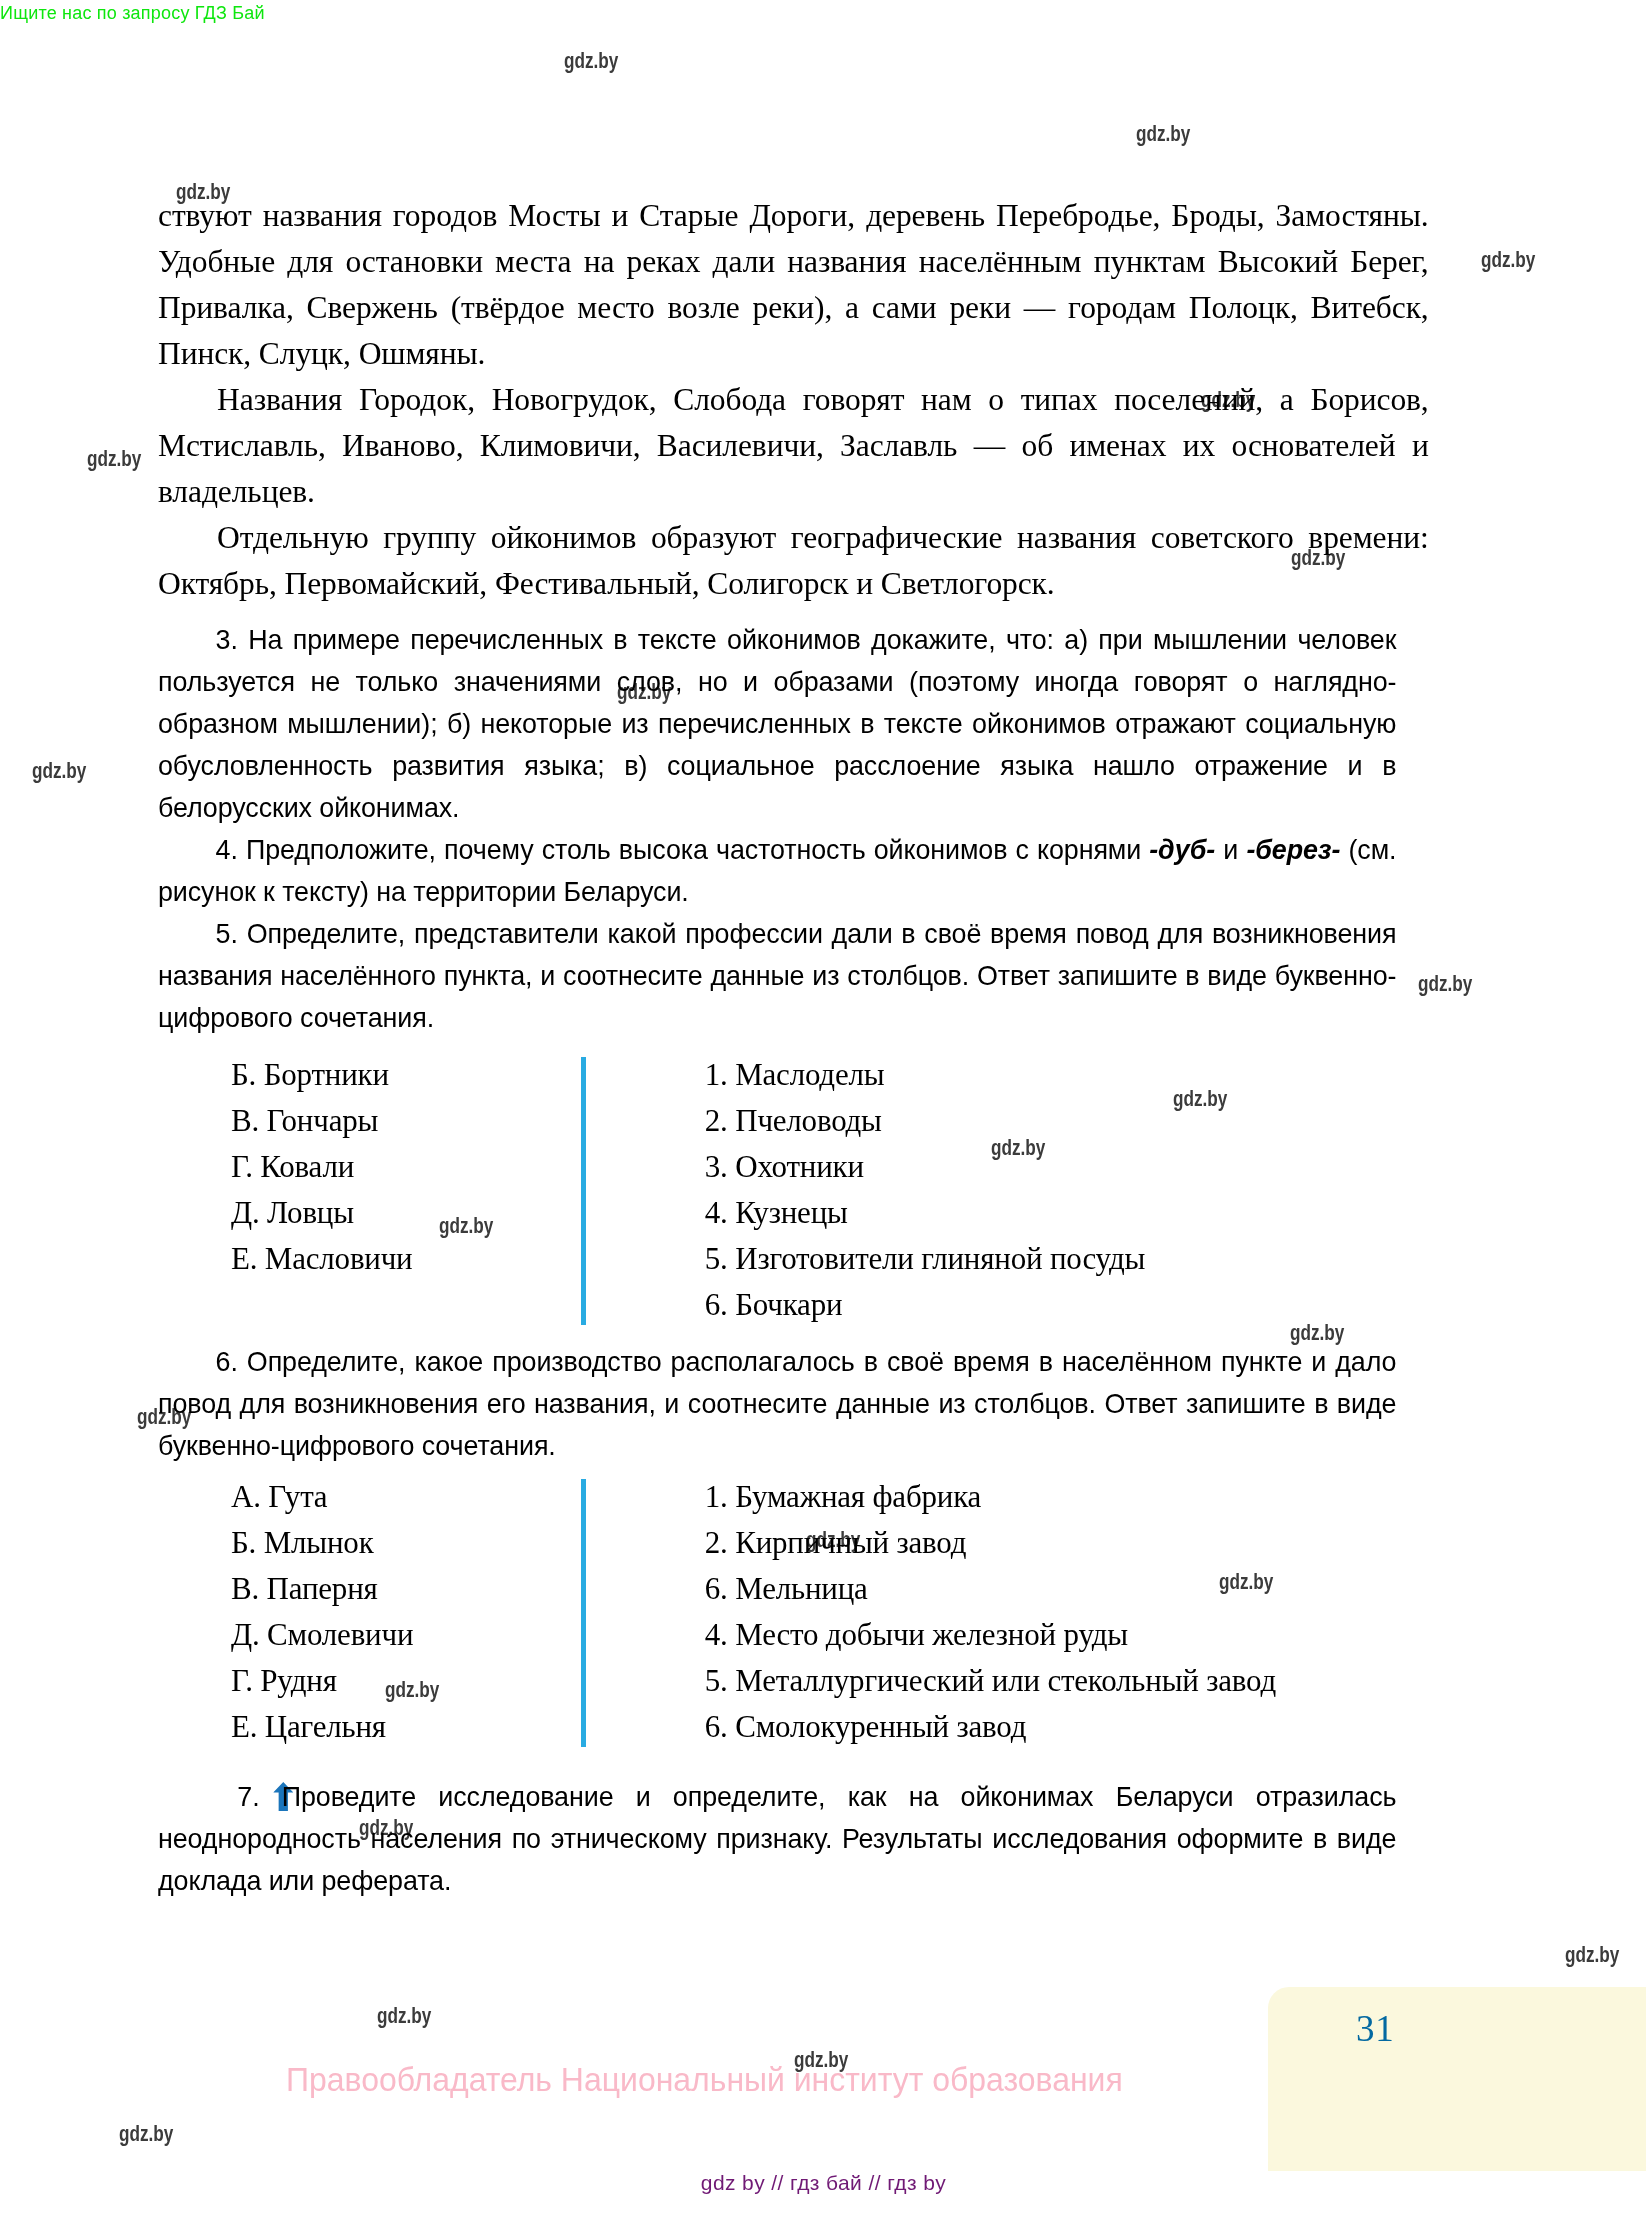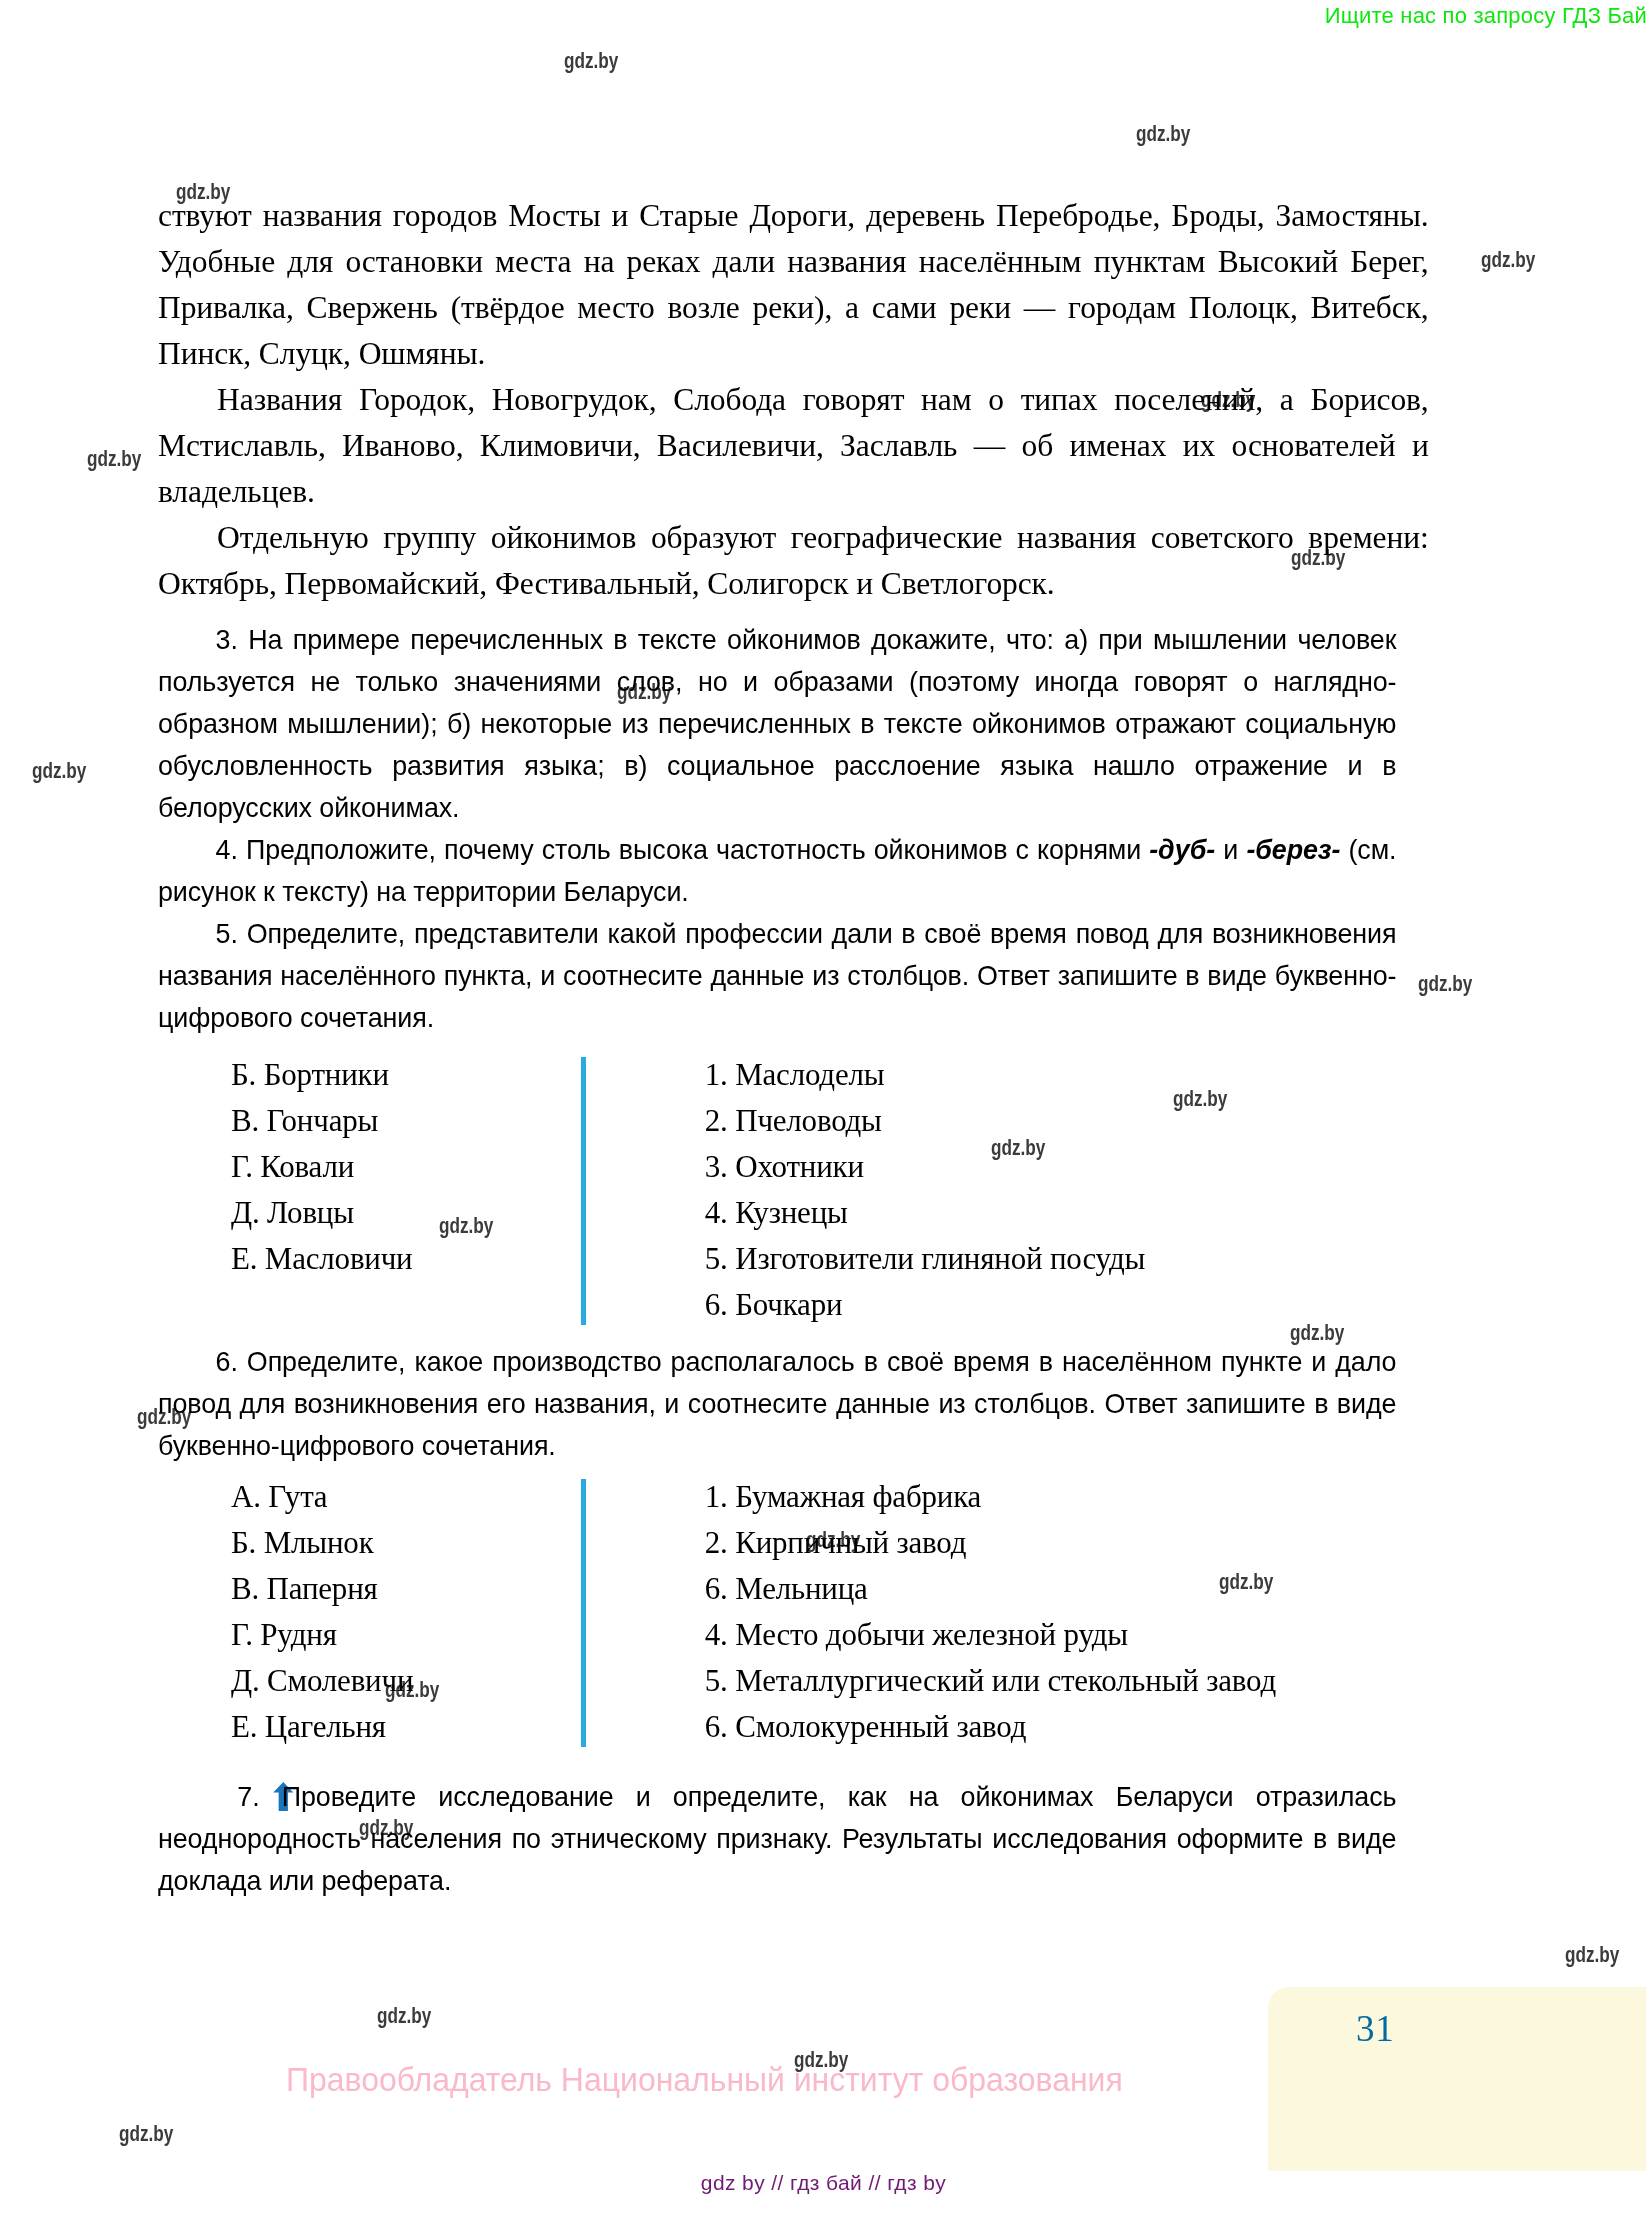--- a/index.html
+++ b/index.html
@@ -15,23 +15,23 @@
     font-family: "Liberation Serif", serif;
     color: #000000;
   }
 
   
   .promo-banner {
     position: absolute;
     top: 3.2px;
     left: 0;
     width: 1647px;
-    text-align: right;
-    font-family: "Liberation Sans", sans-serif;
-    font-size: 22px;
+    text-align: left;
+    font-family: "Liberation Sans", sans-serif;
+    font-size: 18px;
     font-weight: 400;
     color: #0ee60e;
     letter-spacing: 0.2px;
   }
 
   
   .wm {
     position: absolute;
     font-family: "Liberation Sans", sans-serif;
     font-size: 22px;
@@ -234,22 +234,22 @@
 
   <p class="task">6. Определите, какое производство располагалось в своё время в населённом пункте и дало повод для возникновения его названия, и соотнесите данные из столбцов. Ответ запишите в виде буквенно-цифрового сочетания.</p>
 
   <div class="gap-sm"></div>
 
   <div class="match">
     <div class="col-left">
       <div class="mrow">А. Гута</div>
       <div class="mrow">Б. Млынок</div>
       <div class="mrow">В. Паперня</div>
+      <div class="mrow">Д. Смолевичи</div>
       <div class="mrow">Г. Рудня</div>
-      <div class="mrow">Д. Смолевичи</div>
       <div class="mrow">Е. Цагельня</div>
     </div>
     <div class="divider"></div>
     <div class="col-right">
       <div class="mrow">1. Бумажная фабрика</div>
       <div class="mrow">2. Кирпичный завод</div>
       <div class="mrow">6. Мельница</div>
       <div class="mrow">4. Место добычи железной руды</div>
       <div class="mrow">5. Металлургический или стекольный завод</div>
       <div class="mrow">6. Смолокуренный завод</div>

